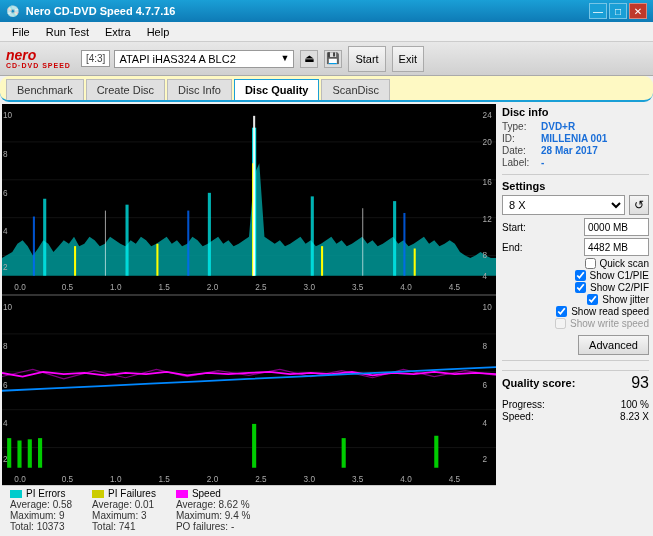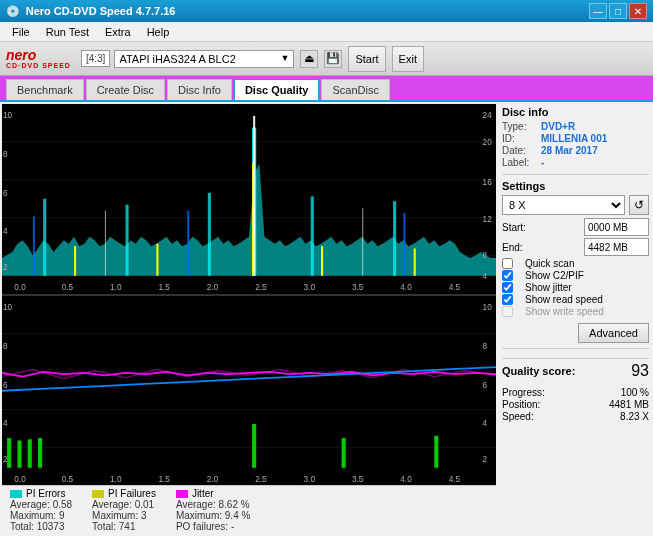--- a/index.html
+++ b/index.html
@@ -122,24 +122,25 @@
       width: 18px;
       height: 18px;
       background: #ddd;
       border: 1px solid #aaa;
       display: flex;
       align-items: center;
       justify-content: center;
       cursor: pointer;
     }
     .tabs {
-      background: #d946ef;
+      background: #fef9c3;
       display: flex;
       padding: 3px 6px 0;
       border-bottom: 2px solid #1a9fd6;
+      border-radius: 9px;
     }
     .tab {
       padding: 4px 10px;
       cursor: pointer;
       font-size: 11px;
       border: 1px solid #bbb;
       border-bottom: none;
       background: #e0e0e0;
       margin-right: 2px;
       color: #333;
@@ -226,23 +227,24 @@
     .mb-row {
       display: flex;
       align-items: center;
       justify-content: space-between;
       margin-bottom: 2px;
       font-size: 10px;
     }
     .checkbox-row {
       display: flex;
       align-items: center;
-      gap: 12px;
+      gap: 4px;
       font-size: 10px;
       margin-bottom: 1px;
+      justify-content: flex-end;
     }
     .checkbox-row input[type=checkbox] {
       width: 11px;
       height: 11px;
       margin: 0;
     }
     .advanced-btn {
       background: linear-gradient(to bottom, #f5f5f5, #ddd);
       border: 1px solid #999;
       padding: 3px 10px;
@@ -494,21 +496,21 @@
         <div class="legend-stats">
           <span>Maximum:</span> <span>3</span>
         </div>
         <div class="legend-stats">
           <span>Total:</span> <span>741</span>
         </div>
       </div>
       <div class="legend-item">
         <div class="legend-header">
           <div class="legend-color" style="background:#ff00ff;"></div>
-          <span>Jitter</span>
+          <span>Speed</span>
         </div>
         <div class="legend-stats">
           <span>Average:</span> <span>8.62 %</span>
         </div>
         <div class="legend-stats">
           <span>Maximum:</span> <span>9.4 %</span>
         </div>
         <div class="legend-stats">
           <span>PO failures:</span> <span>-</span>
         </div>
@@ -557,20 +559,24 @@
       <div class="mb-row">
         <span>End:</span>
         <input class="mb-input" type="text" value="4482 MB" style="">
       </div>
       <div class="checkbox-row">
         <input type="checkbox" style="">
         <span>Quick scan</span>
       </div>
       <div class="checkbox-row">
         <input type="checkbox" checked="" style="">
+        <span>Show C1/PIE</span>
+      </div>
+      <div class="checkbox-row">
+        <input type="checkbox" checked="" style="">
         <span>Show C2/PIF</span>
       </div>
       <div class="checkbox-row">
         <input type="checkbox" checked="" style="">
         <span>Show jitter</span>
       </div>
       <div class="checkbox-row">
         <input type="checkbox" checked="" style="">
         <span>Show read speed</span>
       </div>
@@ -588,22 +594,18 @@
       <span>Quality score:</span>
       <span class="score-value">93</span>
     </div>
 
     <div class="progress-section">
       <div class="progress-row">
         <span>Progress:</span>
         <span>100 %</span>
       </div>
       <div class="progress-row">
-        <span>Position:</span>
-        <span>4481 MB</span>
-      </div>
-      <div class="progress-row">
         <span>Speed:</span>
         <span>8.23 X</span>
       </div>
     </div>
   </div>
 </div>
 
 </body></html>

